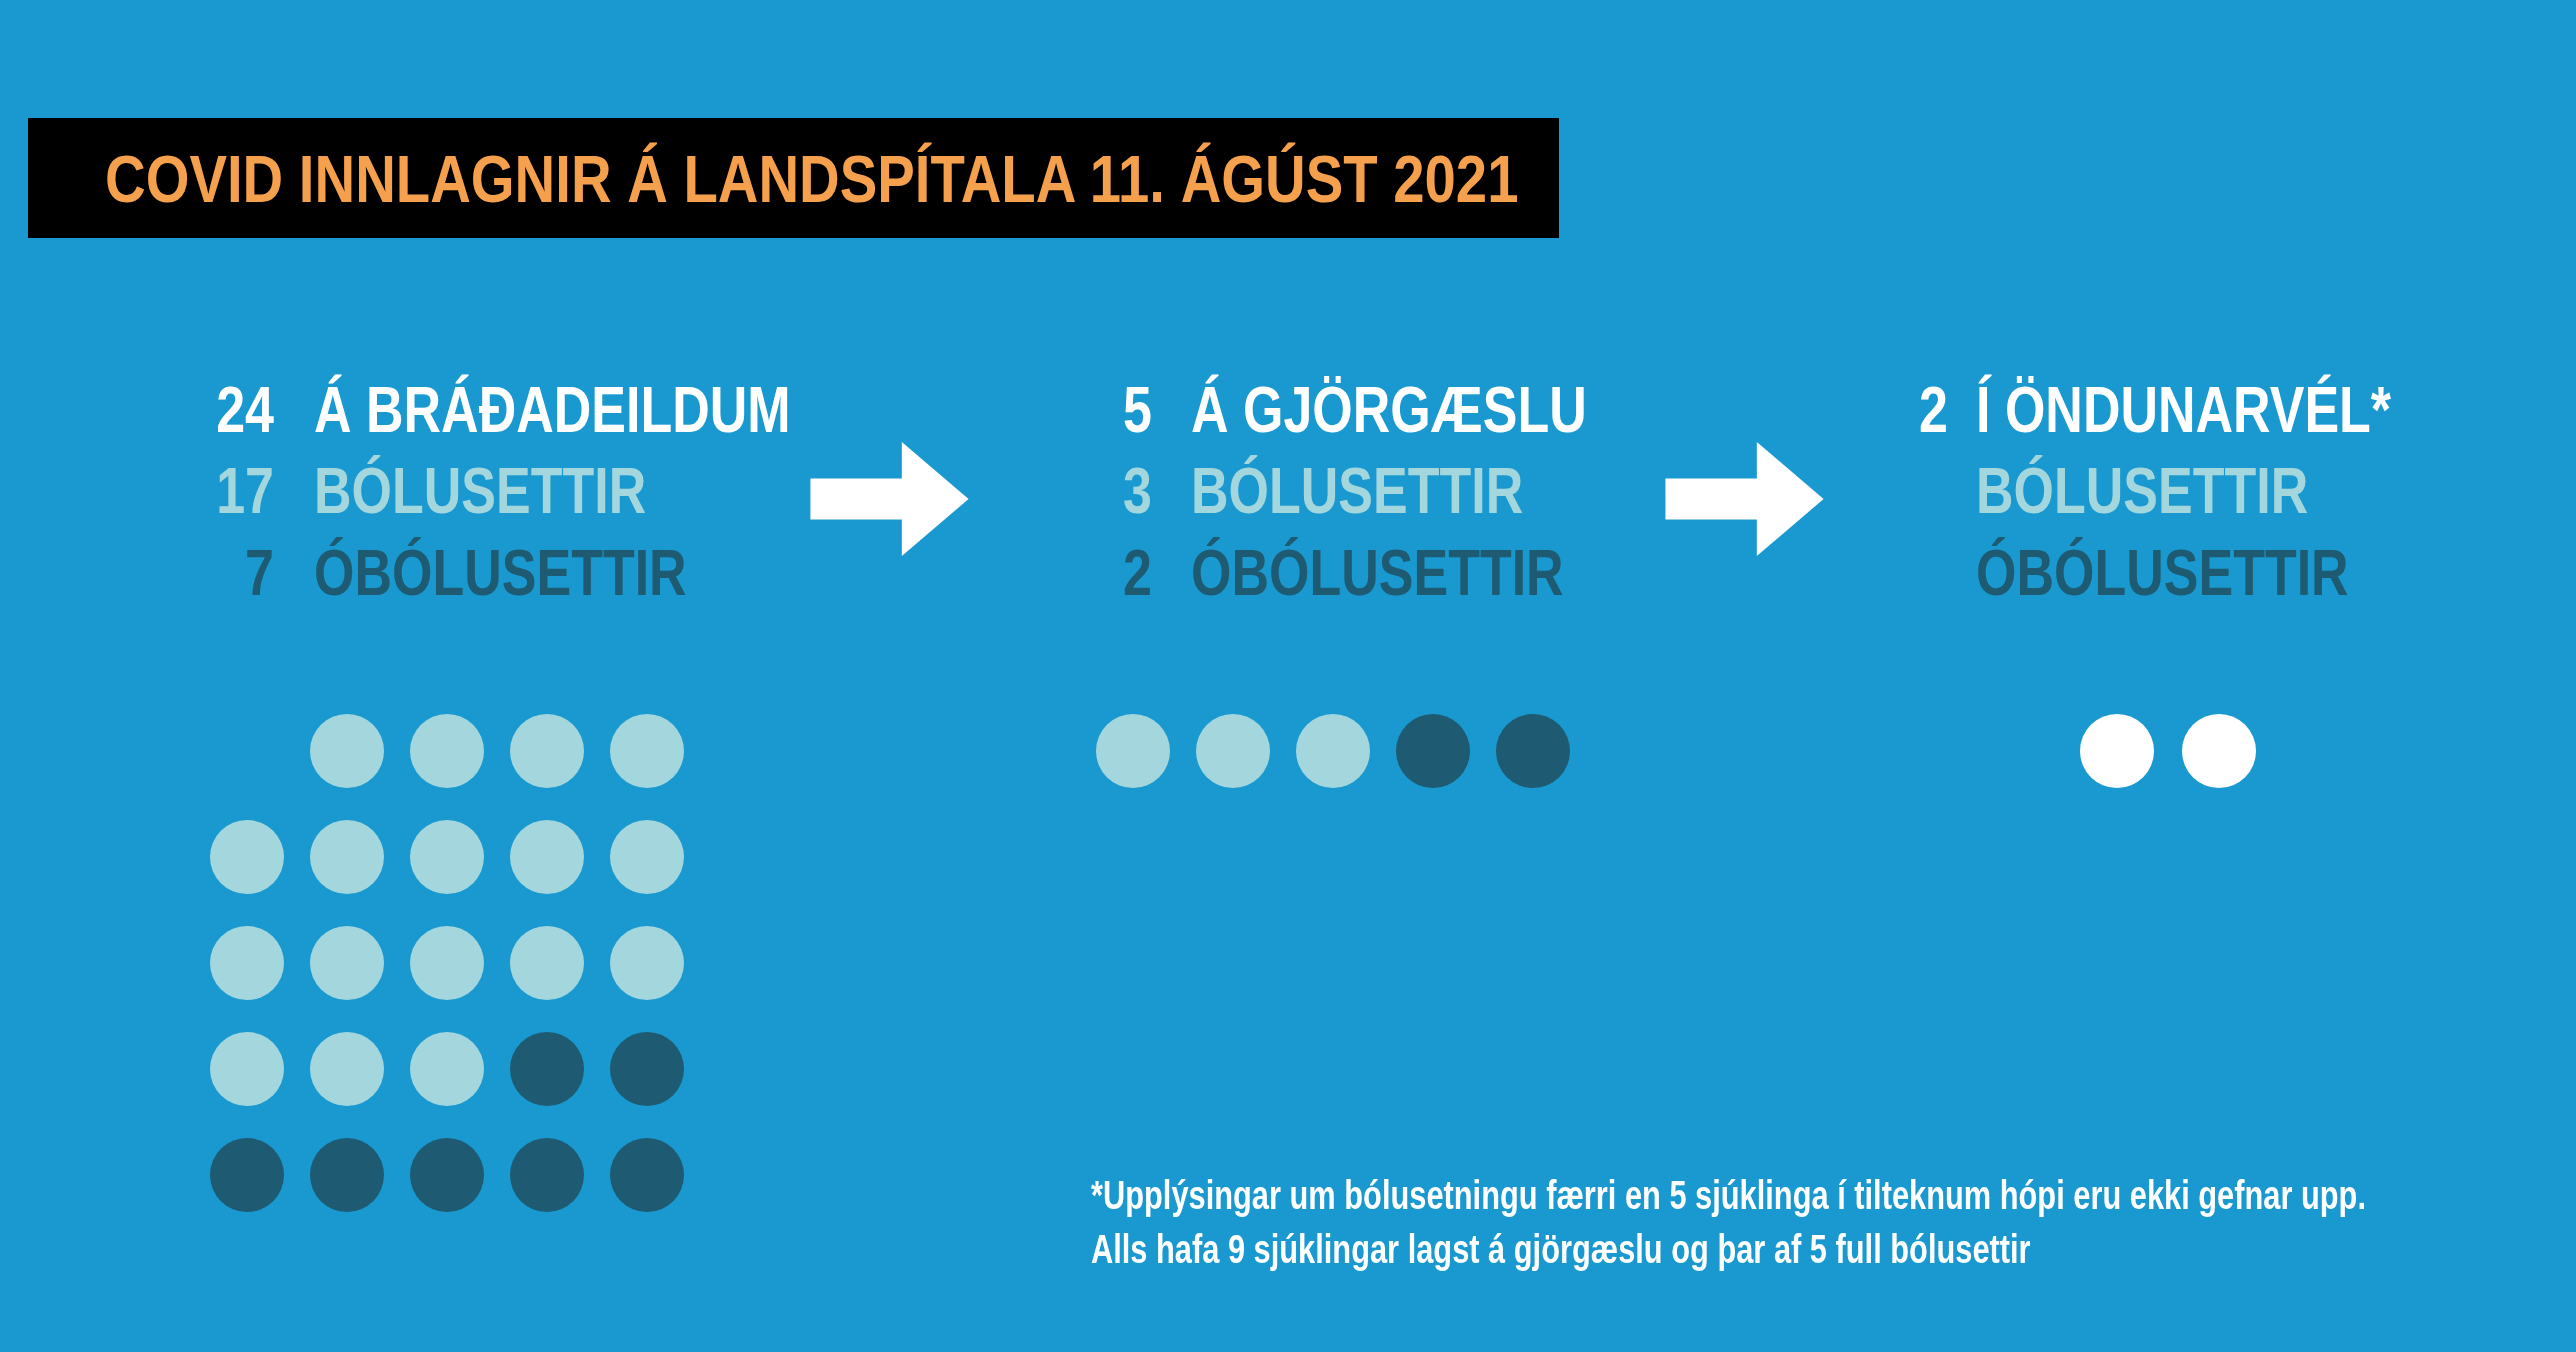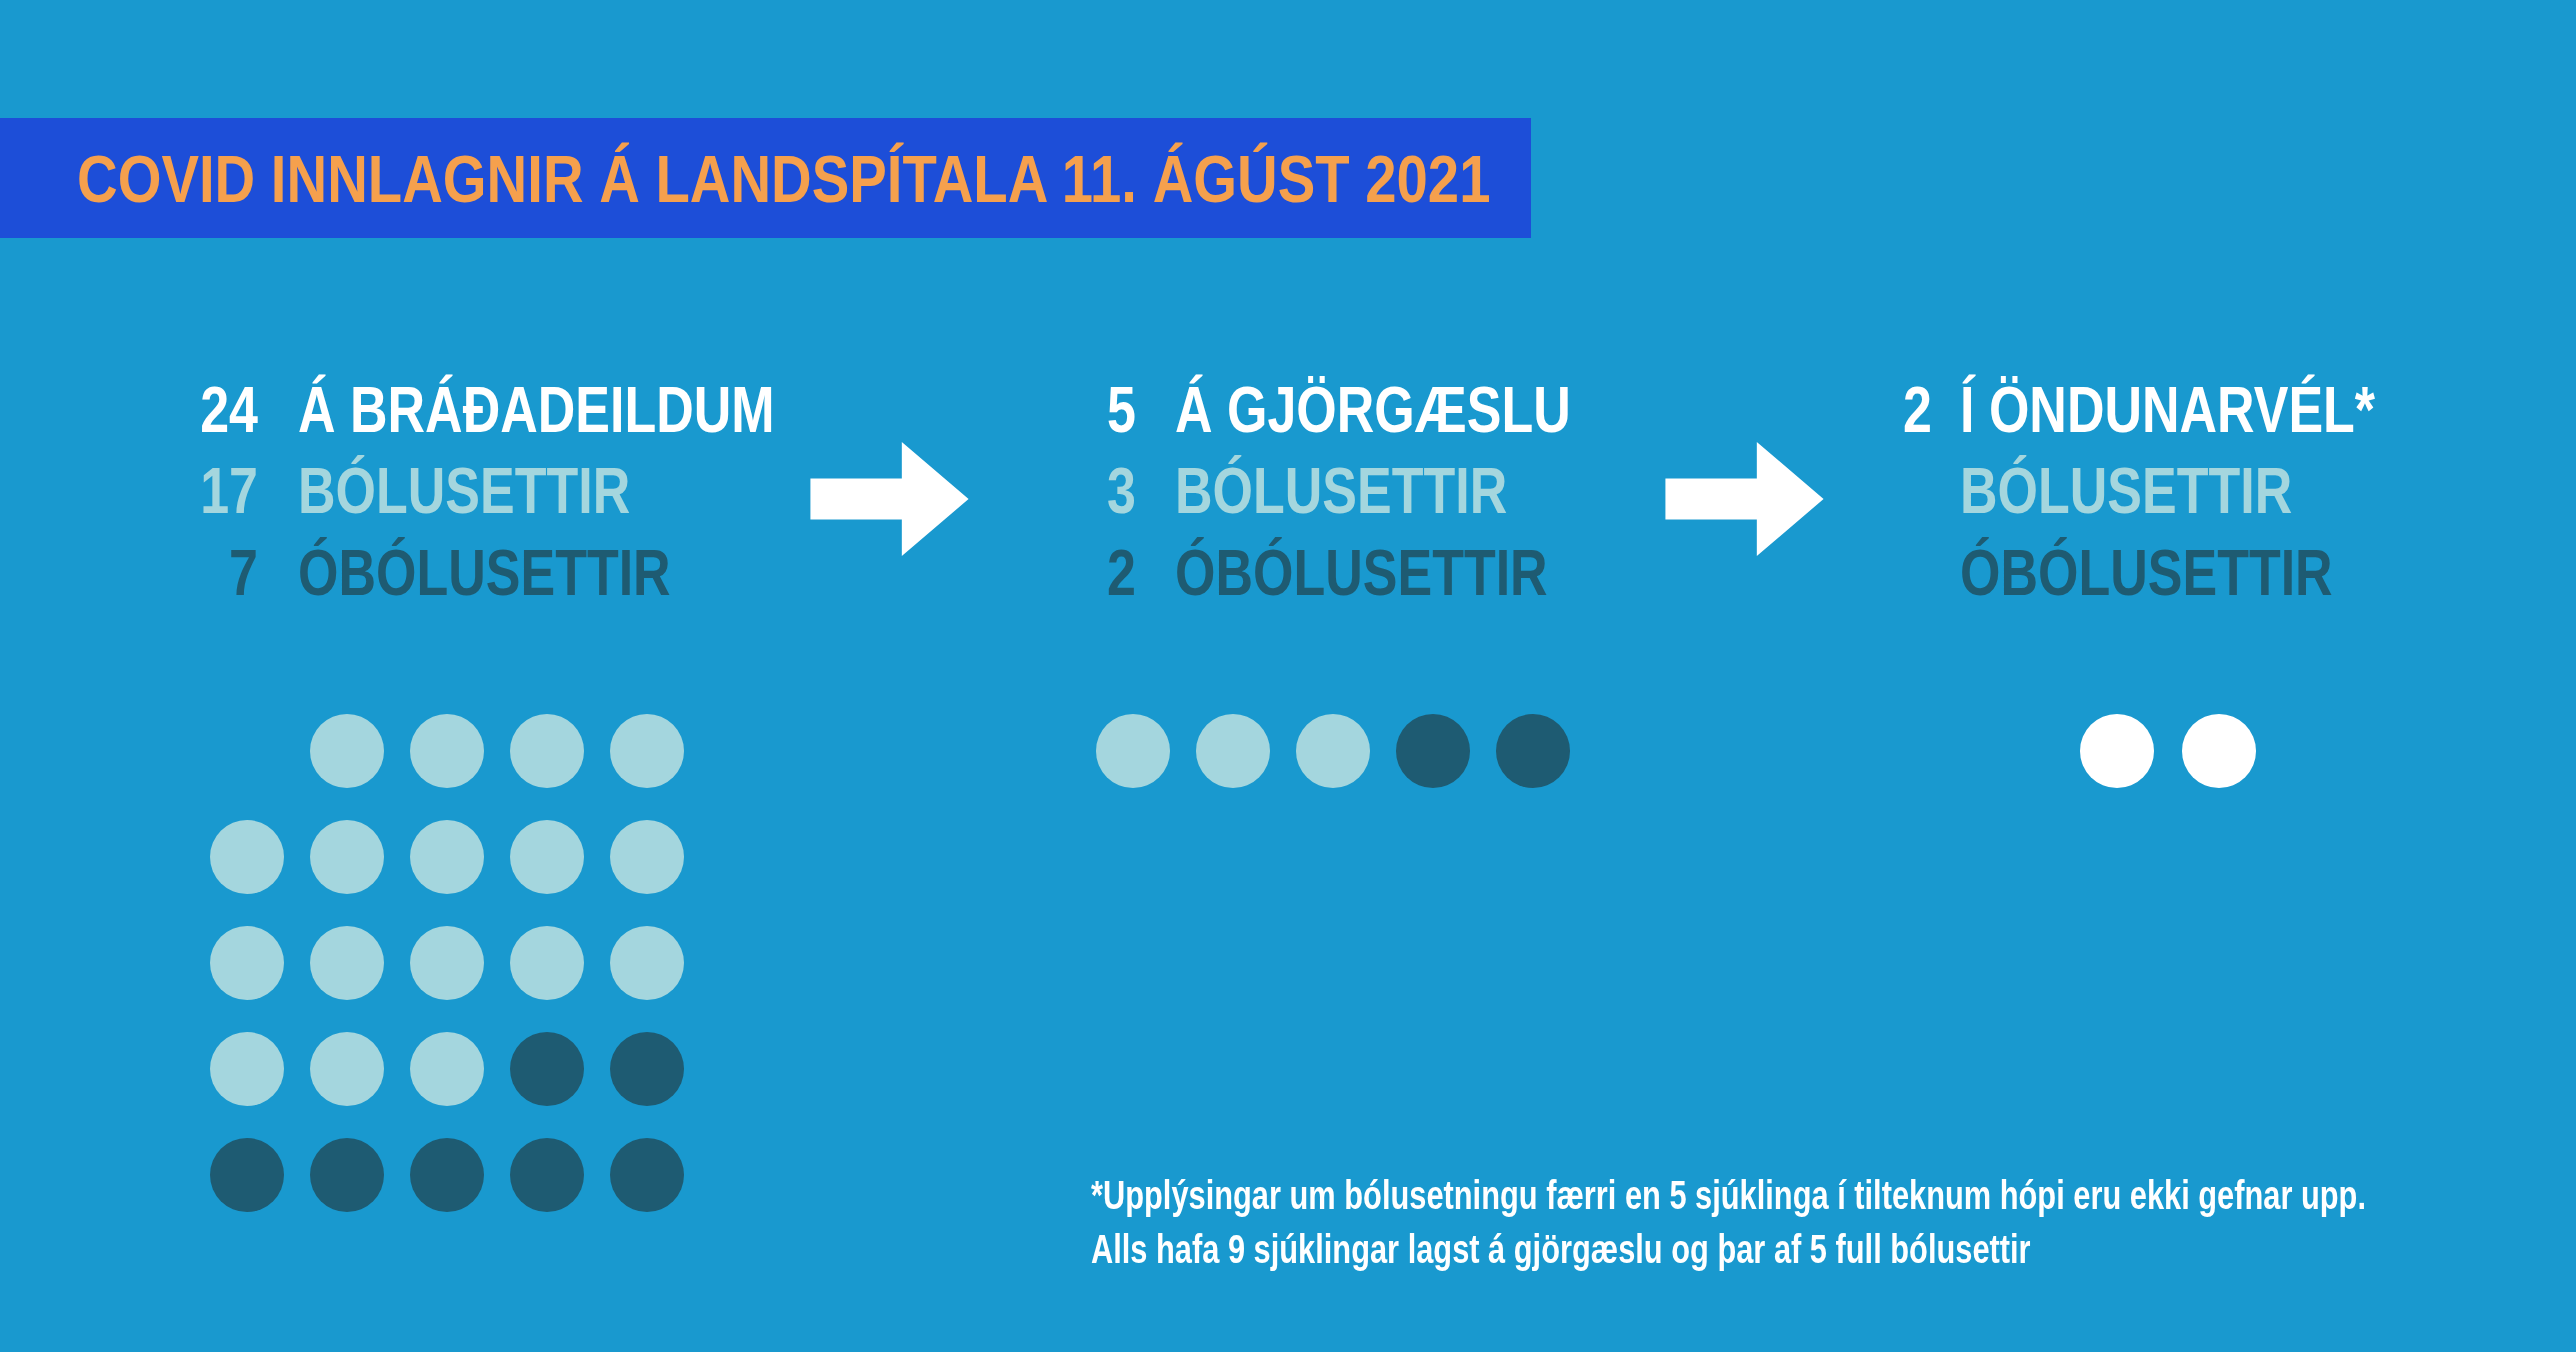--- a/index.html
+++ b/index.html
@@ -38,21 +38,21 @@
     position: absolute;
     top: 369px;
     width: 824px;
     height: 247px;
   }
   .sec1 { left: 155px; }
   .sec2 { left: 1010px; }
   .sec3 { left: 1808px; }
   .trow {
     position: absolute;
-    left: 0;
+    left: 16px;
     width: 100%;
     height: 81px;
     line-height: 81px;
     font-size: 65px;
     white-space: nowrap;
   }
   .r0 { top: 0; }
   .r1 { top: 81px; }
   .r2 { top: 163px; }
   .num {
@@ -113,21 +113,21 @@
     white-space: nowrap;
     transform: scaleX(0.77);
     transform-origin: 0 50%;
   }
 </style>
 </head>
 <body>
 
 <div class="canvas" style="background: rgb(25, 153, 207);">
 
-  <div class="banner" style="background: #1d4ed8;">
+  <div class="banner" style="background: #000000; margin-left: 28px;">
     <span class="banner-title" style="color: rgb(245, 160, 77);">COVID INNLAGNIR Á LANDSPÍTALA 11. ÁGÚST 2021</span>
   </div>
 
   <div class="section sec1">
     <div class="trow r0">
       <span class="num" style="color: rgb(255, 255, 255);">24</span>
       <span class="lbl" style="color: rgb(255, 255, 255);">Á BRÁÐADEILDUM</span>
     </div>
     <div class="trow r1">
       <span class="num" style="color: rgb(164, 214, 222);">17</span>

